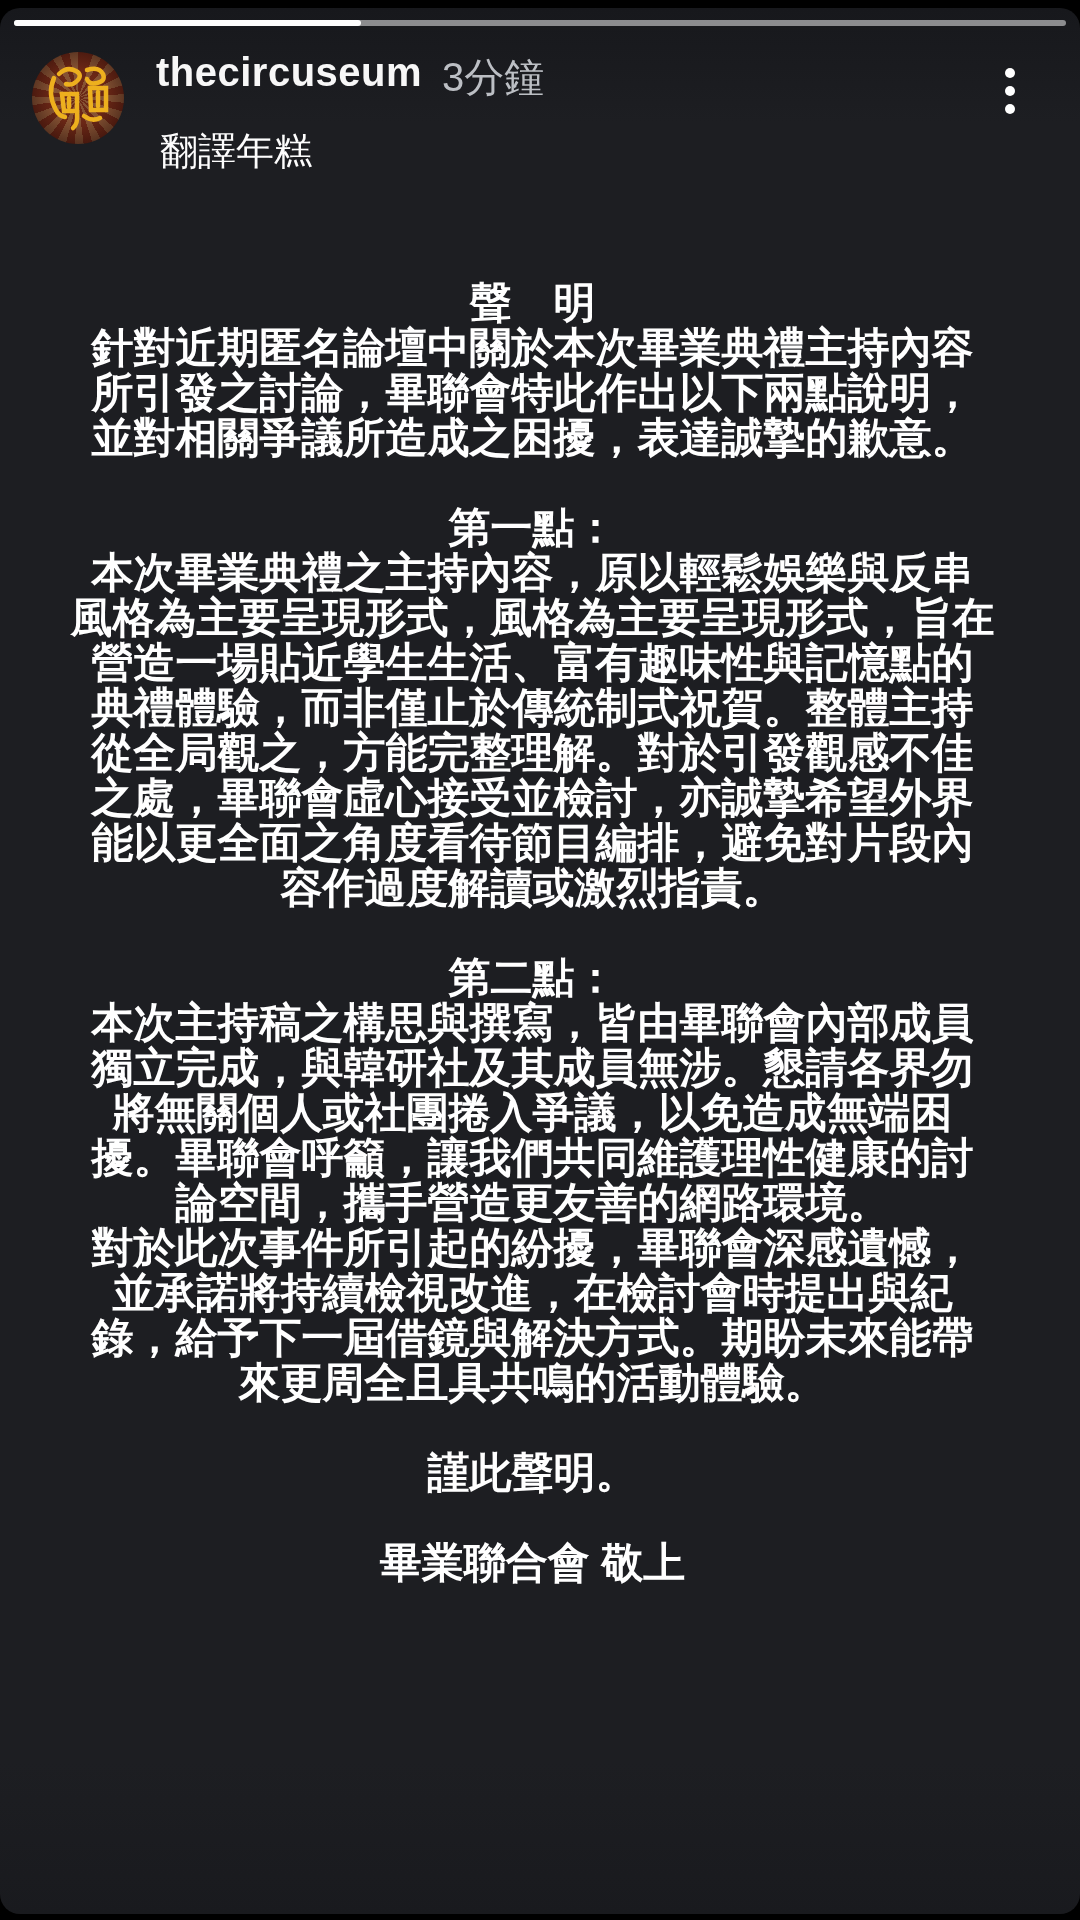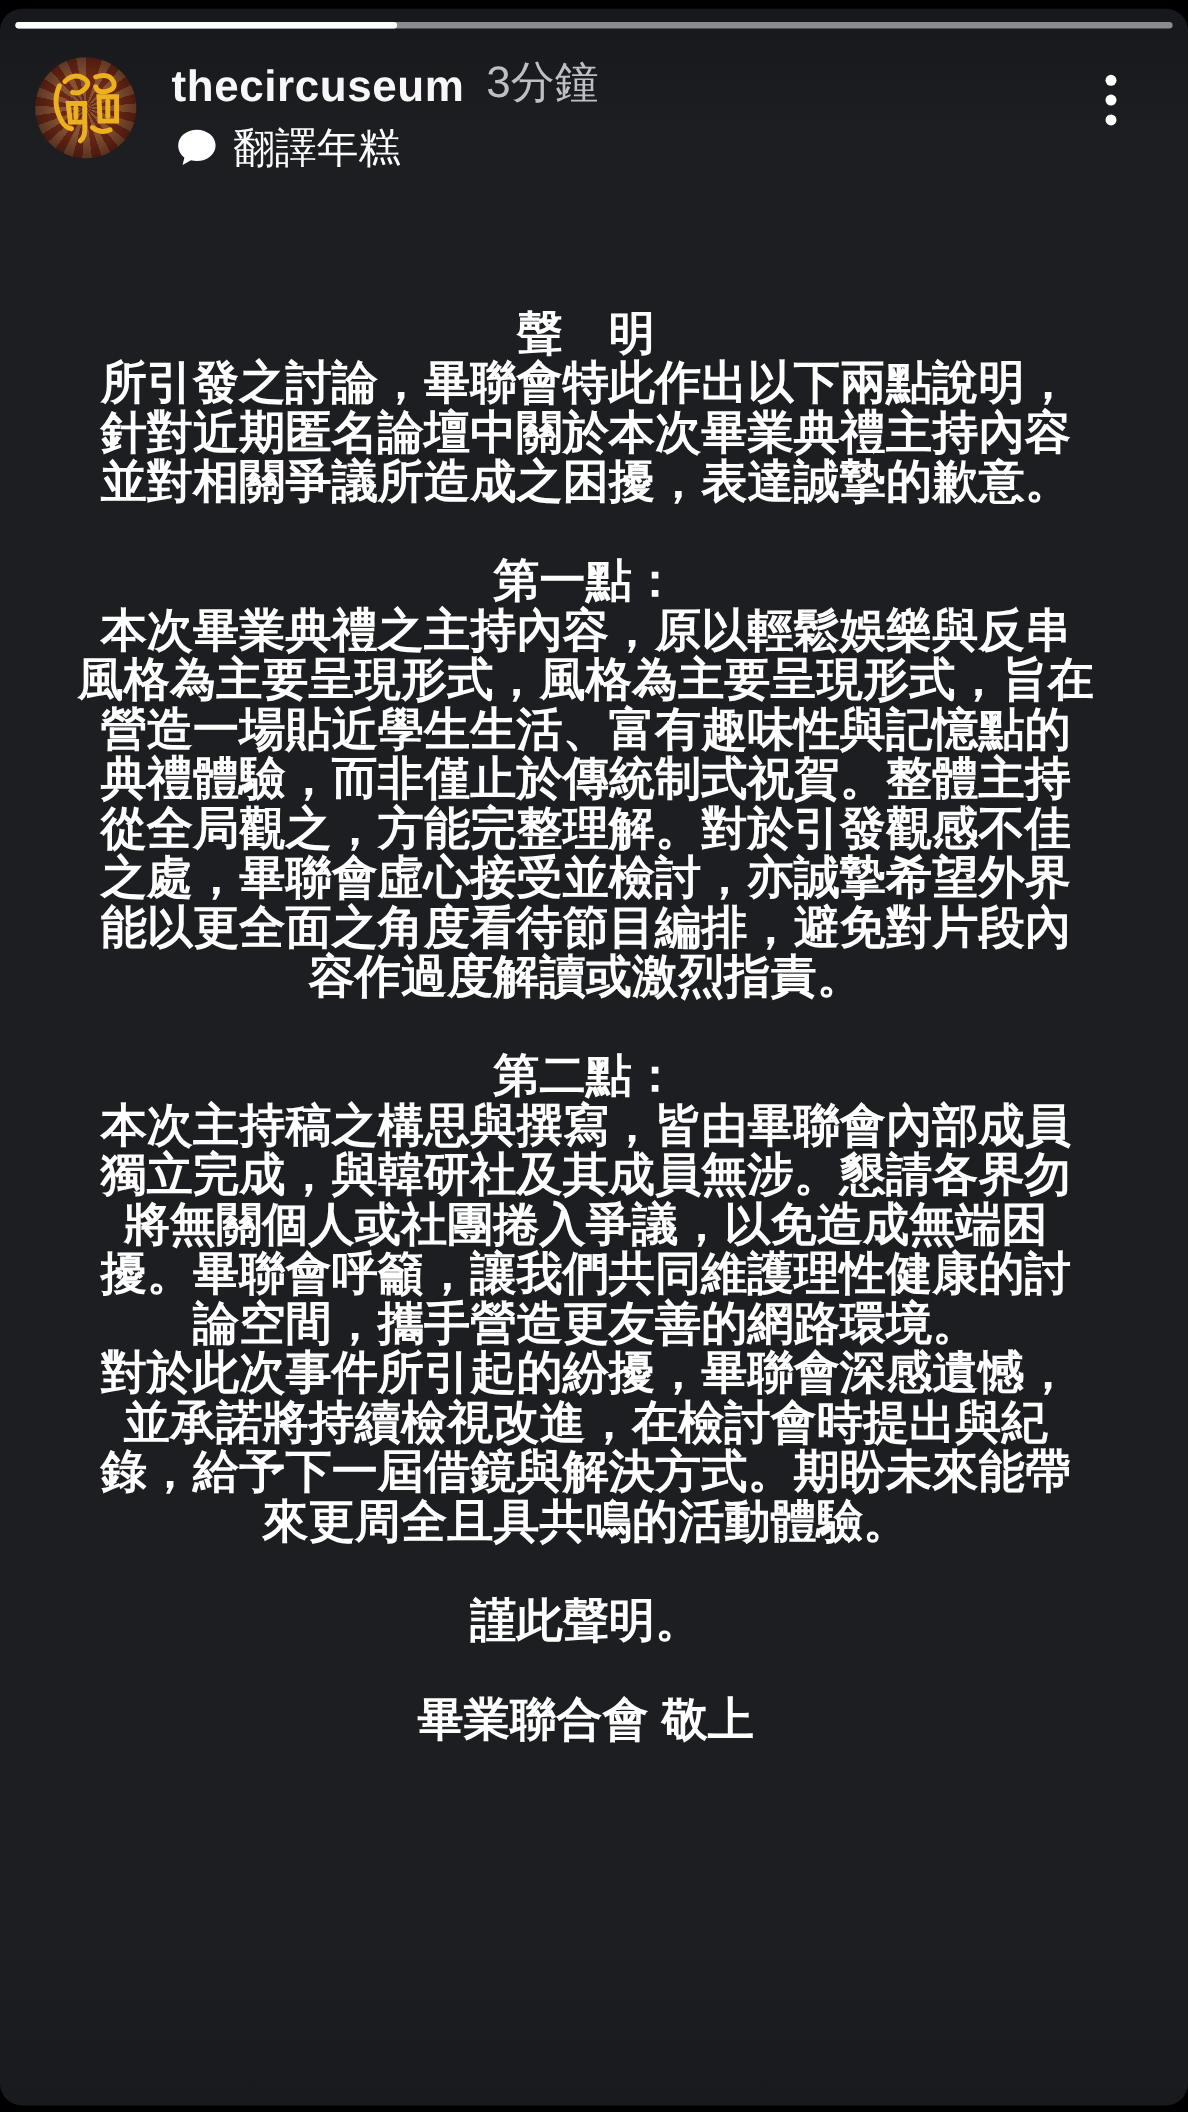--- a/index.html
+++ b/index.html
@@ -33,27 +33,27 @@
     position:absolute;left:32px;top:44px;width:92px;height:92px;
     border-radius:50%;
     background:
       radial-gradient(circle at 50% 48%, rgba(96,24,12,0.15) 0 40%, rgba(30,6,4,0.55) 78%, rgba(20,4,3,0.85) 100%),
       repeating-conic-gradient(from 8deg,#6d2a18 0deg 11deg,#8c5c3a 11deg 22deg);
     overflow:hidden;
   }
   .avatar svg{position:absolute;inset:0;}
   .header-row{
     position:absolute;left:156px;top:42px;height:52px;
-    display:flex;align-items:flex-end;gap:20px;white-space:nowrap;
+    display:flex;align-items:flex-start;gap:20px;white-space:nowrap;
   }
   .username{font-size:40px;font-weight:700;color:#f7f7f7;letter-spacing:.5px;}
   .timestamp{font-size:40px;font-weight:400;color:#bcbfc4;}
   .translate-row{
     position:absolute;left:160px;top:104px;height:44px;
-    display:flex;align-items:center;gap:14px;cursor:pointer;
+    display:flex;align-items:center;gap:14px;cursor:pointer;flex-direction:column;
   }
   .translate-icon{width:38px;height:38px;display:block;}
   .translate-label{font-size:38px;font-weight:500;color:#fdfdfd;}
   .kebab{
     position:absolute;left:994px;top:60px;width:32px;height:56px;
     display:flex;flex-direction:column;align-items:center;gap:8px;
     cursor:pointer;
   }
   .kebab .dot{width:10px;height:10px;border-radius:50%;background:#fff;}
   
@@ -105,22 +105,22 @@
   </div>
 
   <div class="kebab">
     <span class="dot"></span>
     <span class="dot"></span>
     <span class="dot"></span>
   </div>
 
   <div class="statement">
       <div class="stmt-line">聲　明</div>
+      <div class="stmt-line">針對近期匿名論壇中關於本次畢業典禮主持內容</div>
       <div class="stmt-line">所引發之討論，畢聯會特此作出以下兩點說明，</div>
-      <div class="stmt-line">針對近期匿名論壇中關於本次畢業典禮主持內容</div>
       <div class="stmt-line">並對相關爭議所造成之困擾，表達誠摯的歉意。</div>
       <div class="stmt-line"></div>
       <div class="stmt-line">第一點：</div>
       <div class="stmt-line">本次畢業典禮之主持內容，原以輕鬆娛樂與反串</div>
       <div class="stmt-line">風格為主要呈現形式，風格為主要呈現形式，旨在</div>
       <div class="stmt-line">營造一場貼近學生生活、富有趣味性與記憶點的</div>
       <div class="stmt-line">典禮體驗，而非僅止於傳統制式祝賀。整體主持</div>
       <div class="stmt-line">從全局觀之，方能完整理解。對於引發觀感不佳</div>
       <div class="stmt-line">之處，畢聯會虛心接受並檢討，亦誠摯希望外界</div>
       <div class="stmt-line">能以更全面之角度看待節目編排，避免對片段內</div>

